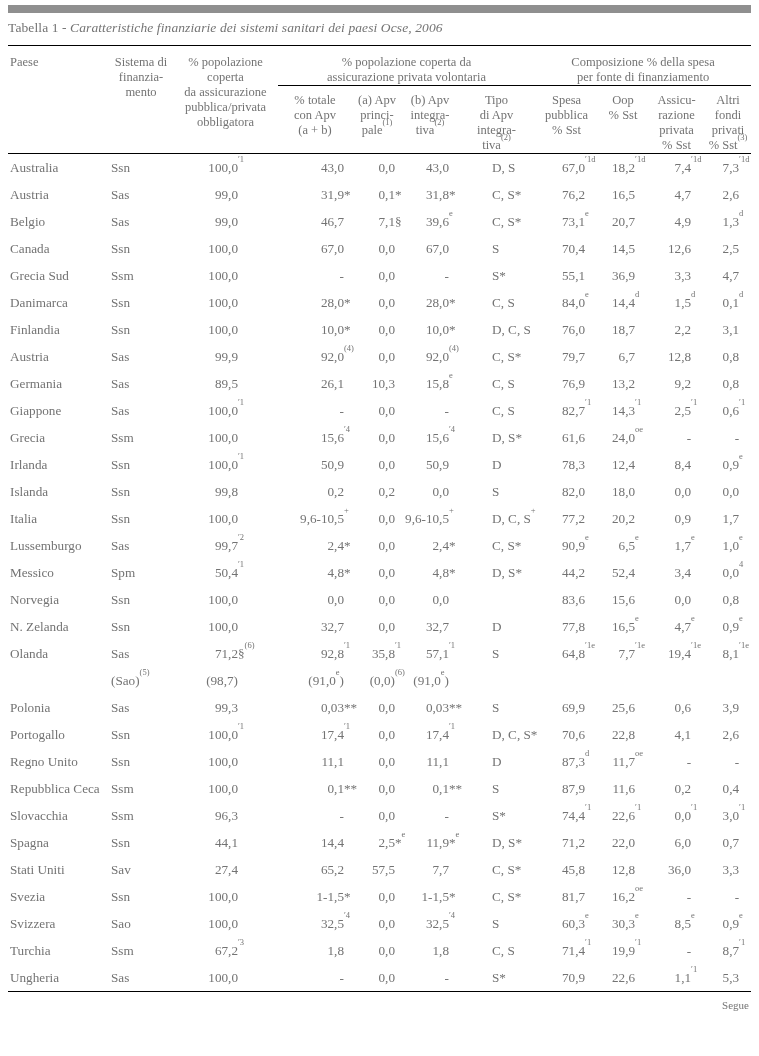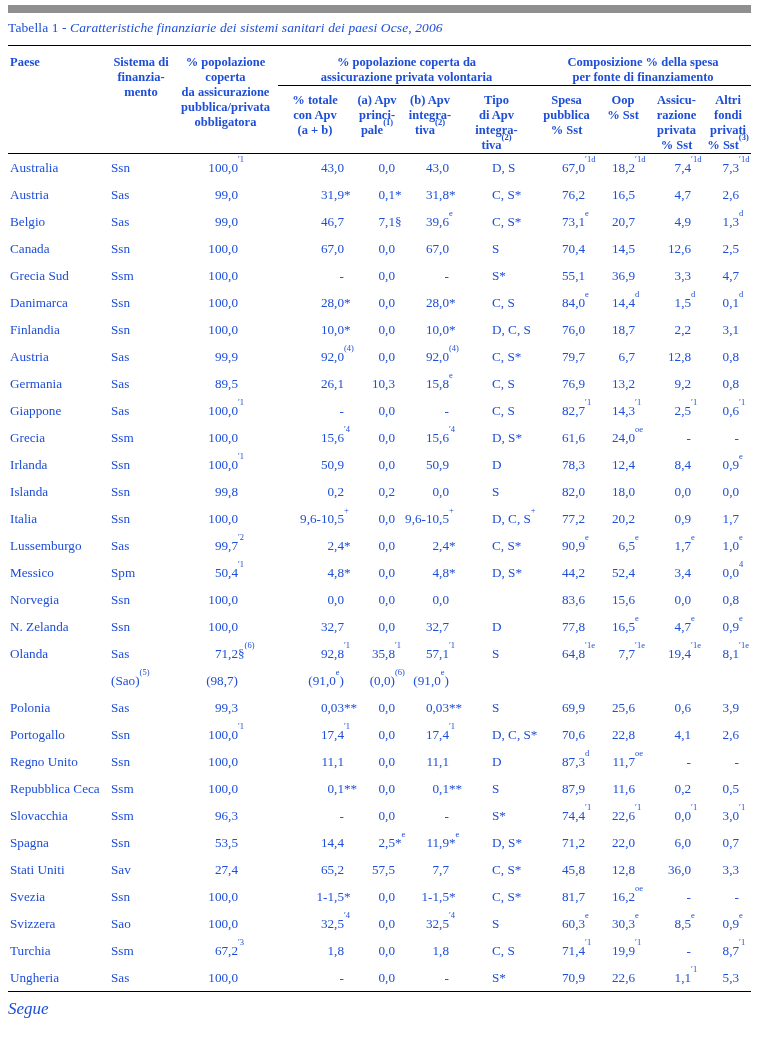--- a/index.html
+++ b/index.html
@@ -1,54 +1,54 @@
 <!DOCTYPE html>
 <html><head>
 <meta charset="utf-8">
 <style>
   html,body{margin:0;padding:0;background:#ffffff;}
   .page{
     width:759px;height:1056px;box-sizing:border-box;
     background:#ffffff;padding:0 8px;position:relative;overflow:hidden;
-    font-family:"Liberation Serif","DejaVu Serif",serif;color:#1d4ed8;
+    font-family:"Liberation Serif","DejaVu Serif",serif;color:#737373;
   }
   .top-band{margin-top:5px;height:8px;background:#8f8f8f;}
   .title-row{
     margin-top:7px;padding-bottom:9px;border-bottom:1.5px solid #000;
     font-size:13.5px;letter-spacing:.1px;
   }
   .title-caption{font-style:italic;}
   table{border-collapse:collapse;table-layout:fixed;width:743px;border-bottom:1.8px solid #000;}
   col.c0{width:101px}col.c1{width:64px}col.c2{width:105px}col.c3{width:74px}
   col.c4{width:50px}col.c5{width:56px}col.c6{width:77px}col.c7{width:63px}
   col.c8{width:50px}col.c9{width:57px}col.c10{width:46px}
   thead{border-bottom:1.5px solid #000;}
   thead th{
-    font-weight:bold;font-size:12.5px;line-height:15px;
+    font-weight:normal;font-size:12.5px;line-height:15px;
     vertical-align:top;padding-top:9px;text-align:center;
   }
   th.h-left{text-align:left;padding-left:2px;}
   th.group{padding-bottom:0;border-bottom:1px solid #000;}
   th.sub{padding-top:7px;padding-bottom:0;}
   tbody td{
     font-size:13.2px;line-height:16px;padding-top:5.5px;padding-bottom:5.5px;
     white-space:nowrap;overflow:visible;
   }
   td.al-left{text-align:left;}
   td.al-right{text-align:right;}
   td.c0{padding-left:2px}td.c1{padding-left:2px}
   td.c2{padding-right:40px}td.c3{padding-right:8px}td.c4{padding-right:7px}
   td.c5{padding-right:9px}td.c6{padding-left:34px;padding-right:0}
   td.c7{padding-right:13px}td.c8{padding-right:13px}td.c9{padding-right:14px}
   td.c10{padding-right:12px}
   sup{font-size:8.5px;line-height:0;position:relative;top:-4px;letter-spacing:0;}
   .val{position:relative;display:inline-block;}
   .hang{position:absolute;left:100%;top:0;white-space:nowrap;font-size:13.2px;}
   .segue{
-    font-style:italic;font-size:17px;padding-top:7px;padding-right:2px;
+    text-align:right;font-size:11px;padding-top:7px;padding-right:2px;
   }
 </style>
 </head>
 <body>
 
 <div class="page">
   <div class="top-band"></div>
 
   <div class="title-row">
     <span>Tabella 1 - </span><span class="title-caption">Caratteristiche finanziarie dei sistemi sanitari dei paesi Ocse, 2006</span>
@@ -391,39 +391,39 @@
           <td class="al-left c0">Repubblica Ceca</td>
           <td class="al-left c1">Ssm</td>
           <td class="al-right c2">100,0</td>
           <td class="al-right c3"><span class="val">0,1<span class="hang">**</span></span></td>
           <td class="al-right c4">0,0</td>
           <td class="al-right c5"><span class="val">0,1<span class="hang">**</span></span></td>
           <td class="al-left c6">S</td>
           <td class="al-right c7">87,9</td>
           <td class="al-right c8">11,6</td>
           <td class="al-right c9">0,2</td>
-          <td class="al-right c10">0,5</td>
+          <td class="al-right c10">0,4</td>
         </tr>
         <tr>
           <td class="al-left c0">Slovacchia</td>
           <td class="al-left c1">Ssm</td>
           <td class="al-right c2">96,3</td>
           <td class="al-right c3">-</td>
           <td class="al-right c4">0,0</td>
           <td class="al-right c5">-</td>
           <td class="al-left c6">S*</td>
           <td class="al-right c7"><span class="val">74,4<span class="hang"><sup>′1</sup></span></span></td>
           <td class="al-right c8"><span class="val">22,6<span class="hang"><sup>′1</sup></span></span></td>
           <td class="al-right c9"><span class="val">0,0<span class="hang"><sup>′1</sup></span></span></td>
           <td class="al-right c10"><span class="val">3,0<span class="hang"><sup>′1</sup></span></span></td>
         </tr>
         <tr>
           <td class="al-left c0">Spagna</td>
           <td class="al-left c1">Ssn</td>
-          <td class="al-right c2">53,5</td>
+          <td class="al-right c2">44,1</td>
           <td class="al-right c3">14,4</td>
           <td class="al-right c4"><span class="val">2,5<span class="hang">*<sup>e</sup></span></span></td>
           <td class="al-right c5"><span class="val">11,9<span class="hang">*<sup>e</sup></span></span></td>
           <td class="al-left c6">D, S*</td>
           <td class="al-right c7">71,2</td>
           <td class="al-right c8">22,0</td>
           <td class="al-right c9">6,0</td>
           <td class="al-right c10">0,7</td>
         </tr>
         <tr>

